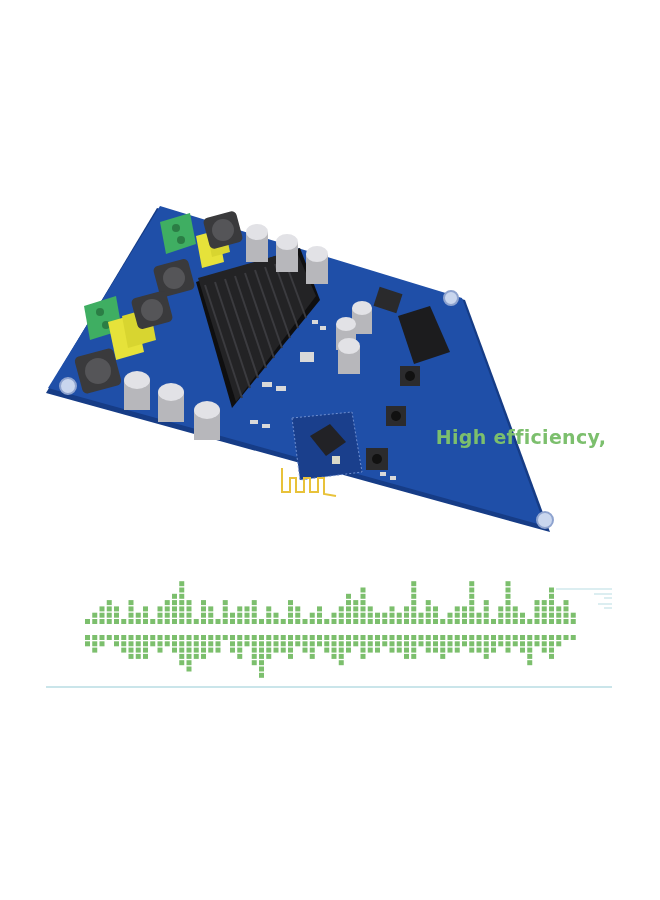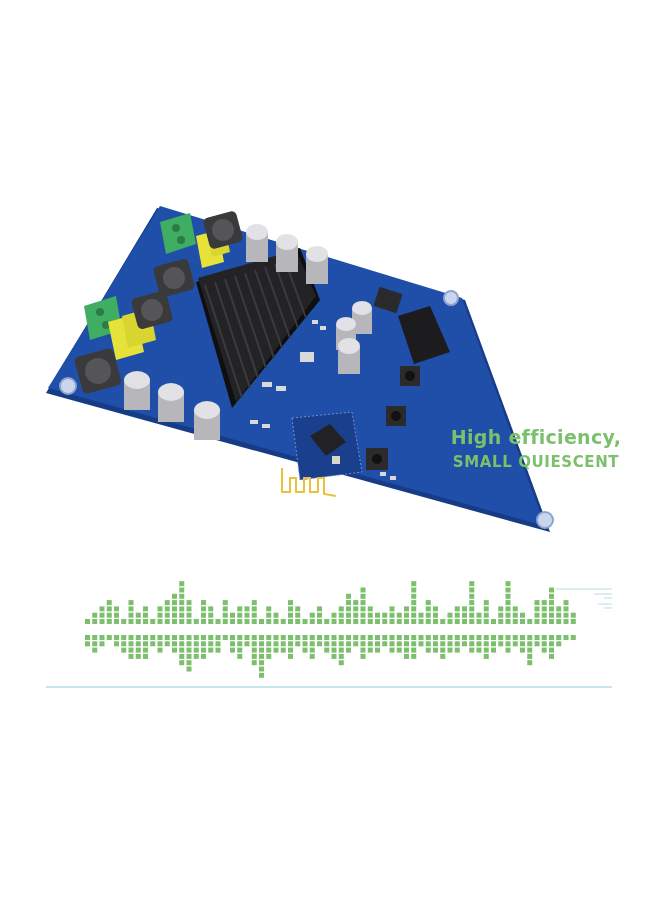--- a/index.html
+++ b/index.html
@@ -1,18 +1,18 @@
 <!DOCTYPE html>
 <html><head>
 <meta charset="utf-8">
 <style>
   html,body{margin:0;padding:0;background:#ffffff;}
   body{width:660px;height:900px;position:relative;overflow:hidden;font-family:"DejaVu Sans",sans-serif;}
   .board{position:absolute;left:0;top:0;width:660px;height:600px;}
-  .tagline{position:absolute;left:428px;top:424px;width:186px;text-align:center;color:#7cbf6d;font-family:"DejaVu Sans",sans-serif;font-weight:bold;margin-left:15px;}
+  .tagline{position:absolute;left:428px;top:424px;width:186px;text-align:center;color:#7cbf6d;font-family:"DejaVu Sans",sans-serif;font-weight:bold;}
   .tagline .l1{font-size:19px;line-height:26px;letter-spacing:0.3px;}
   .tagline .l2{font-size:15px;line-height:25px;letter-spacing:0.6px;text-transform:uppercase;font-variant:small-caps;}
   .tagline .l3{font-size:15px;line-height:25px;letter-spacing:0.8px;text-transform:uppercase;}
   .eq{position:absolute;left:0;top:560px;width:660px;height:140px;}
 </style>
 </head>
 <body>
 
 <svg class="board" viewBox="0 0 660 600" xmlns="http://www.w3.org/2000/svg">
 
@@ -140,21 +140,20 @@
       <rect x="262" y="424" width="8" height="4"></rect>
     <rect x="380" y="472" width="6" height="4"></rect>
       <rect x="390" y="476" width="6" height="4"></rect>
     <rect x="312" y="320" width="6" height="4"></rect>
       <rect x="320" y="326" width="6" height="4"></rect>
   </g>
 </svg>
 
 <div class="tagline">
   <div class="l1">High efficiency,</div>
-  <div class="l2">small quiescent</div>
 </div>
 
 <svg class="eq" id="eq" viewBox="0 560 660 140" xmlns="http://www.w3.org/2000/svg">
   <line x1="46" y1="687" x2="612" y2="687" stroke="#b9dde3" stroke-width="1.5"></line>
   <line x1="556" y1="589" x2="612" y2="589" stroke="#b9dde3" stroke-width="1"></line>
   <line x1="594" y1="594" x2="612" y2="594" stroke="#b9dde3" stroke-width="1"></line>
   <line x1="604" y1="598" x2="612" y2="598" stroke="#b9dde3" stroke-width="1"></line>
   <line x1="598" y1="604" x2="612" y2="604" stroke="#b9dde3" stroke-width="1"></line>
   <line x1="604" y1="608" x2="612" y2="608" stroke="#b9dde3" stroke-width="1"></line>
   <g id="eq-bars">

